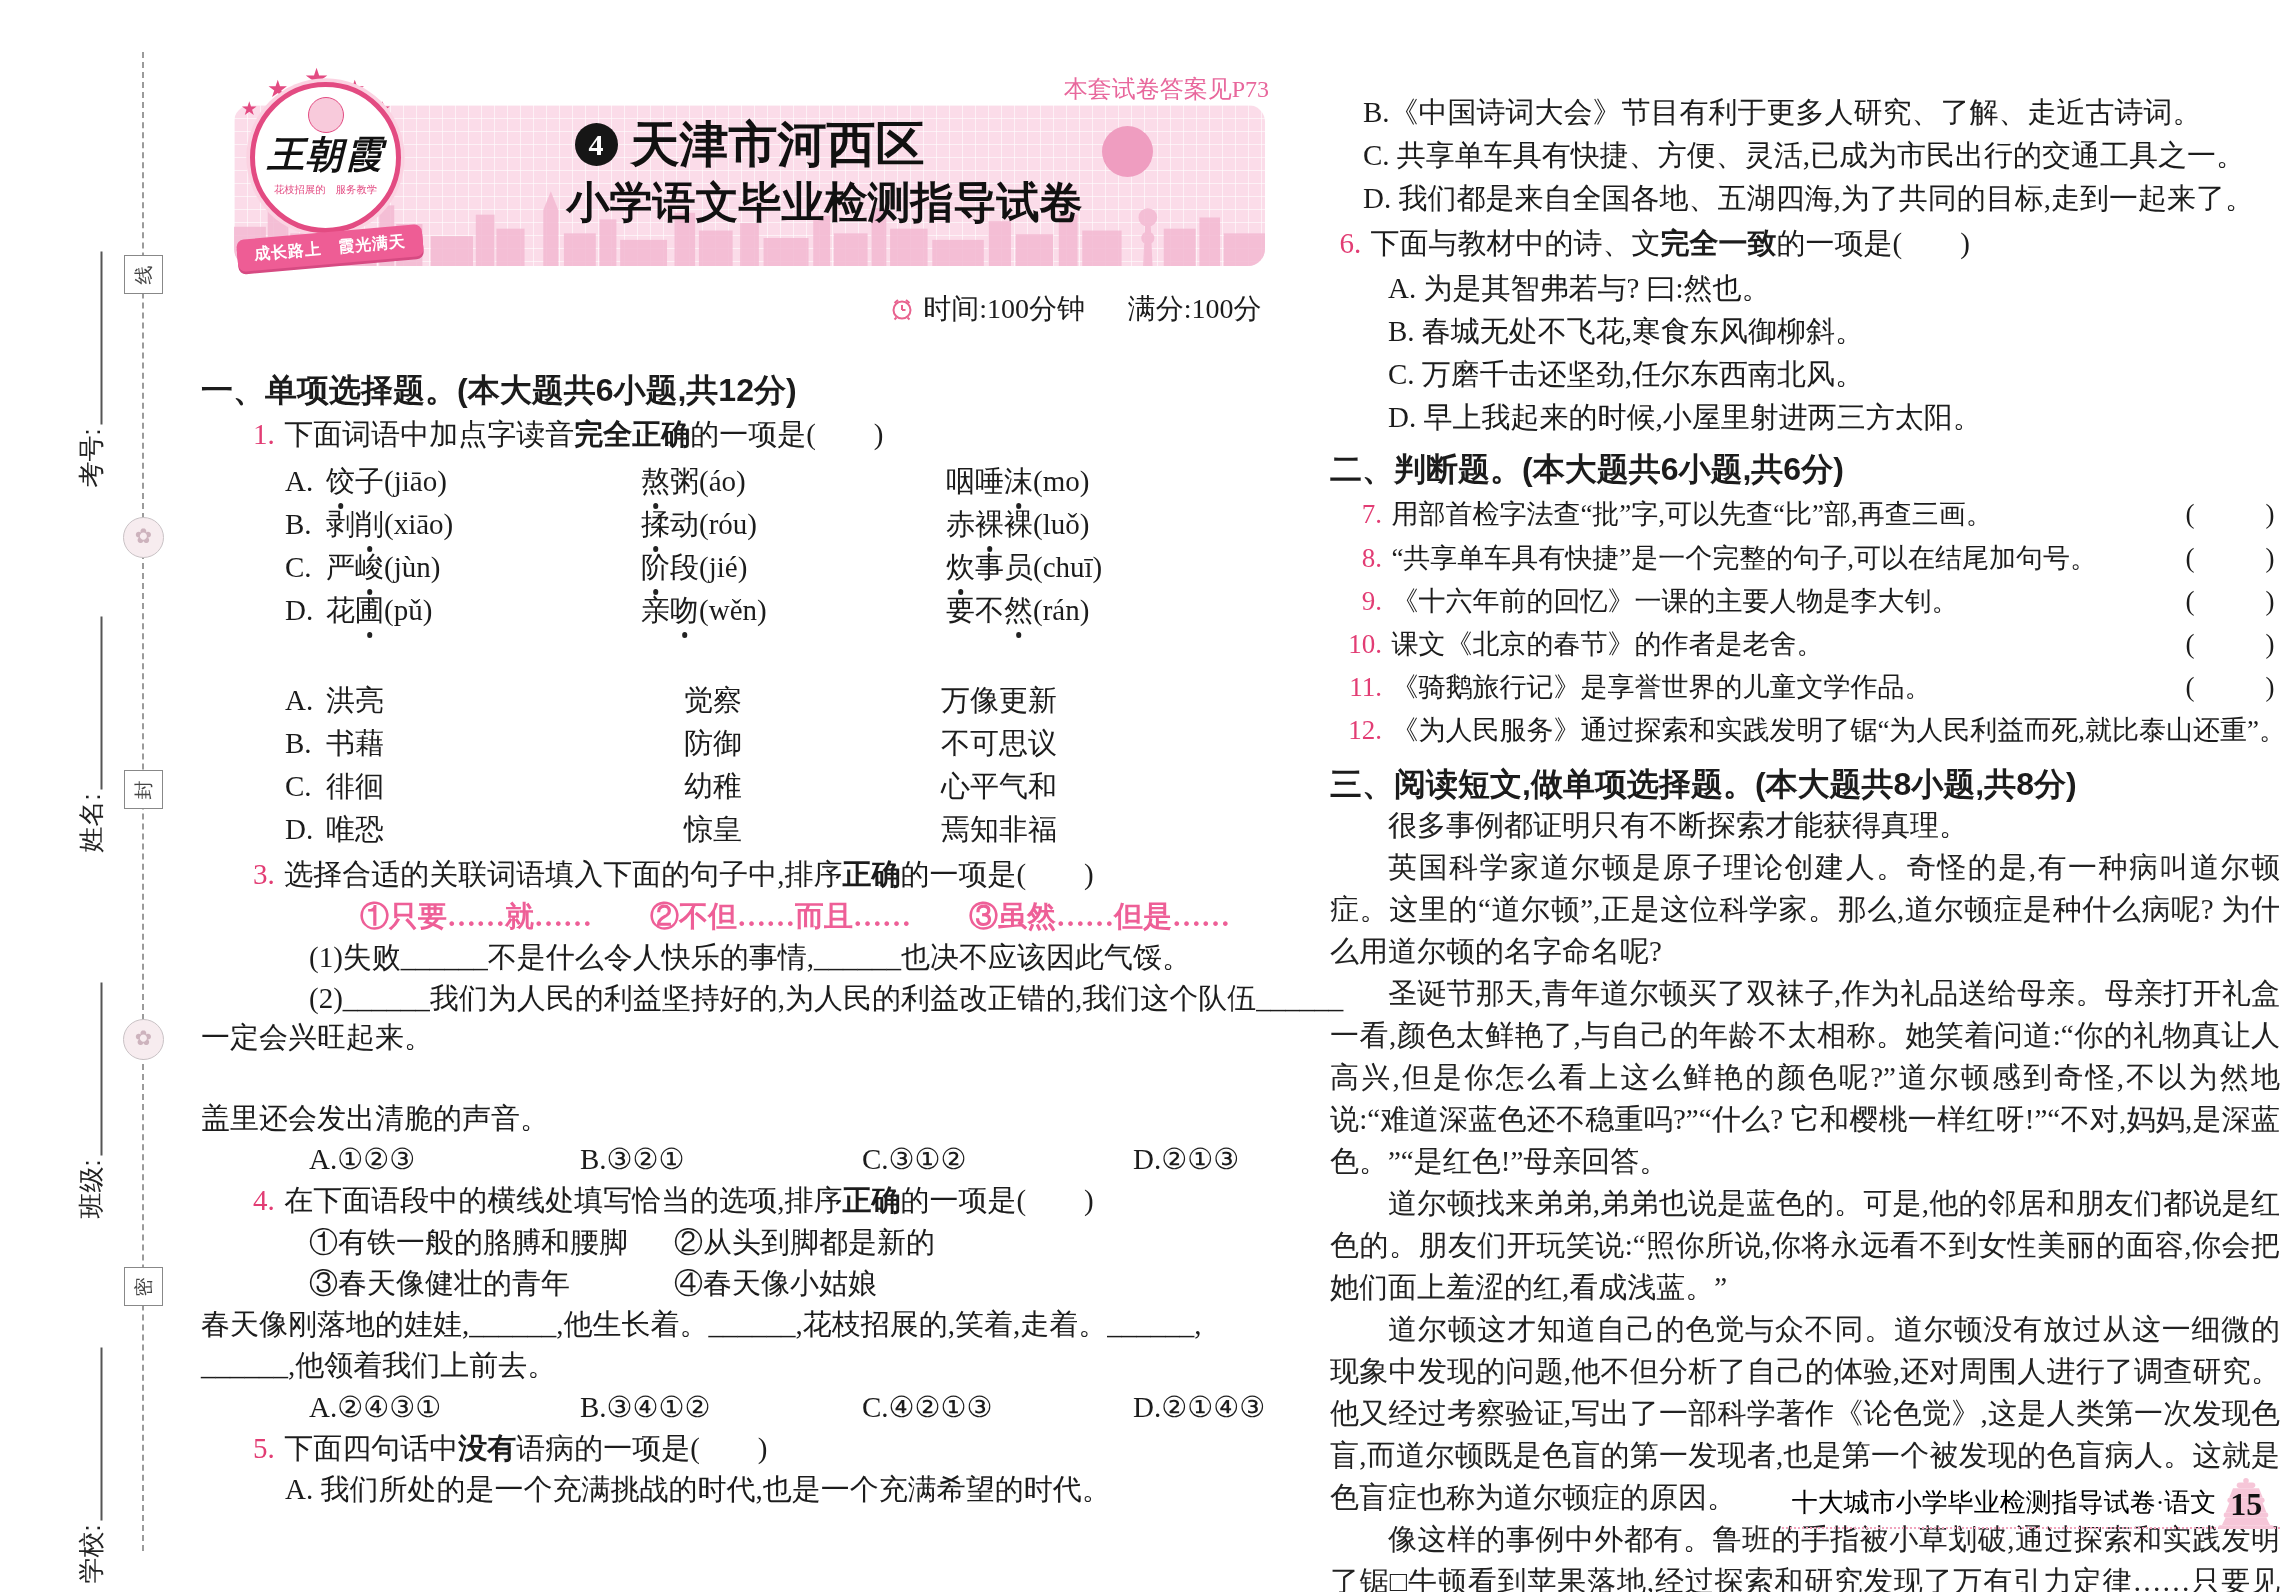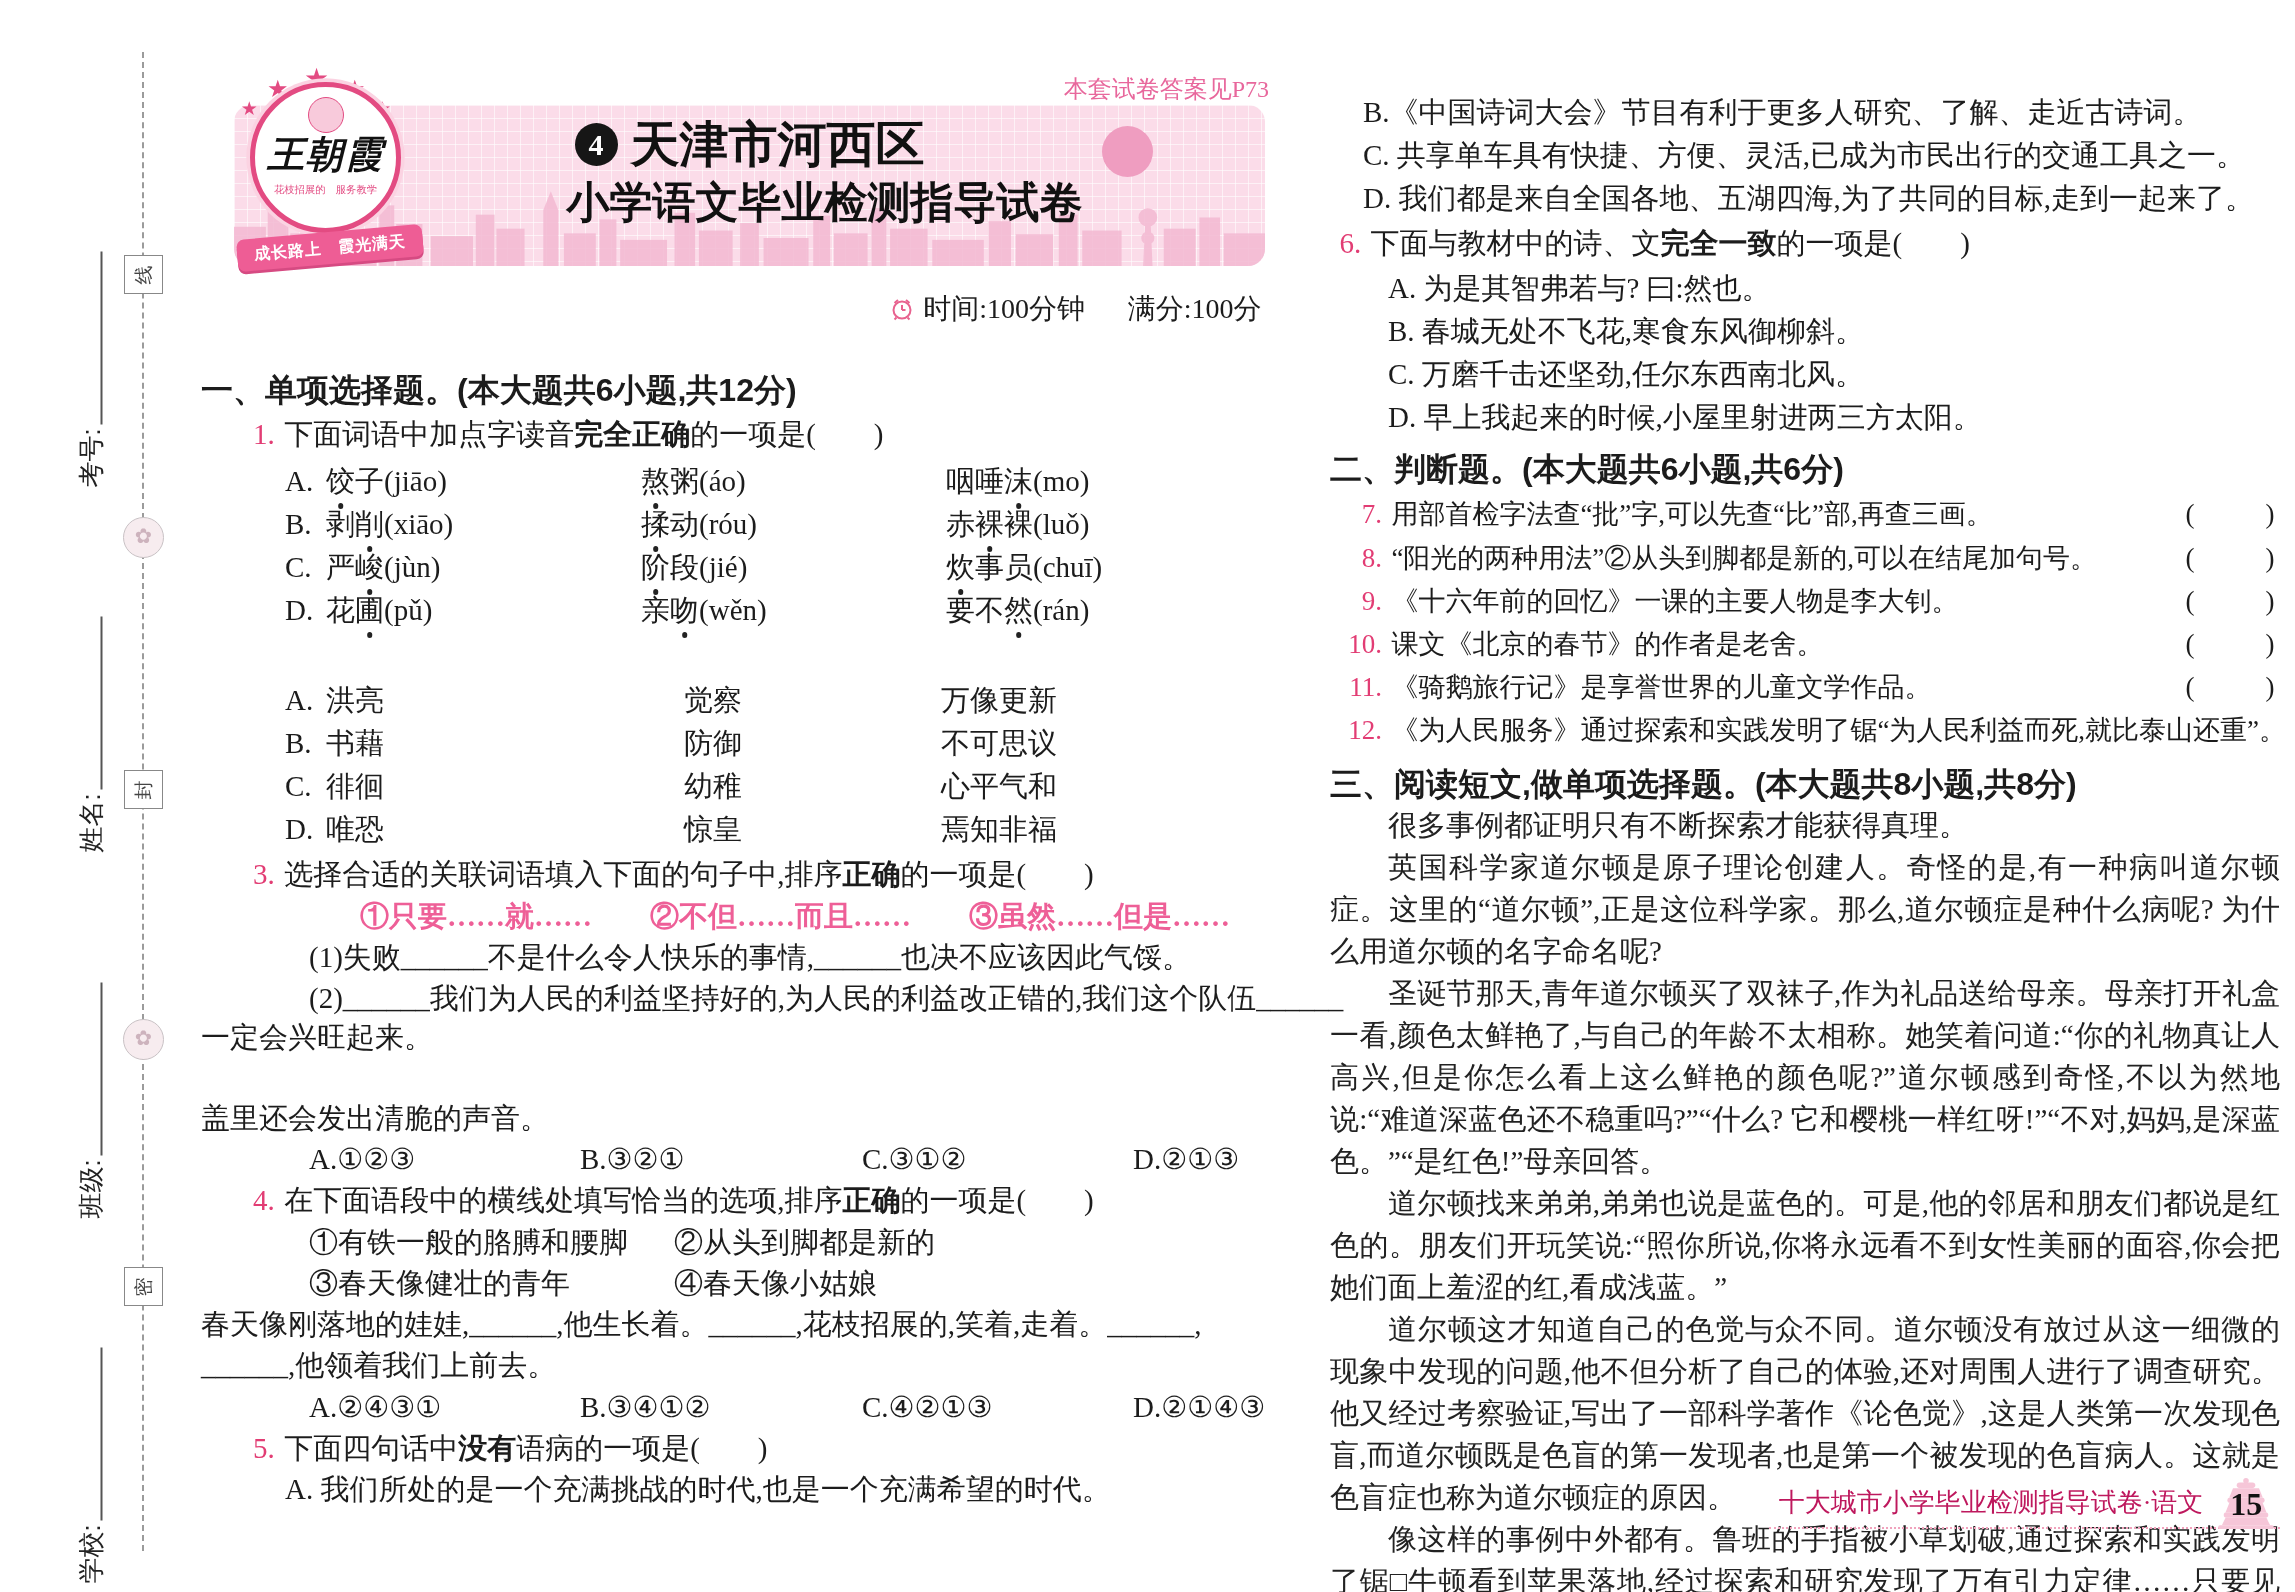--- a/index.html
+++ b/index.html
@@ -75,21 +75,21 @@
   .jnum{width:52px;text-align:right;color:#e23d74;margin-right:9.4px;flex:none;}
   .jparen{margin-left:auto;padding-left:11.2px;letter-spacing:5.6px;flex:none;}
 
   
   .passage{position:absolute;left:0;top:804px;width:950px;}
   .passage p{margin:0;text-indent:2em;text-align:justify;font:29px/42px "Liberation Serif",serif;color:#222;}
 
   
   .footer{position:absolute;right:0;top:1477px;display:flex;align-items:flex-end;
           border-bottom:2.8px dotted #f0a3bd;padding:0 3.7px 7.5px 9.4px;}
-  .ftext{color:#be185d;font:26px "Liberation Serif",serif;white-space:nowrap;margin-right:13px;}
+  .ftext{color:#000000;font:26px "Liberation Serif",serif;white-space:nowrap;margin-right:0;}
   .badge{position:relative;width:60px;height:52px;margin-bottom:-9.4px;text-decoration:underline;}
   .badge .pnum{position:absolute;left:0;top:11.2px;width:100%;text-align:center;
                font:700 32px/1 "Liberation Serif",serif;color:#111;}
 </style>
 </head>
 <body>
 
 <div class="canvas">
 
   <div class="seal-line"></div>
@@ -296,21 +296,21 @@
 
     <div class="line sec" style="top:450px">二、判断题。(本大题共6小题,共6分)</div>
 
     <div class="jrow" style="top:498px">
         <span class="jnum">7.</span>
         <span>用部首检字法查“批”字,可以先查“比”部,再查三画。</span>
         <span class="jparen">(　　)</span>
       </div>
     <div class="jrow" style="top:542px">
         <span class="jnum">8.</span>
-        <span>“阳光的两种用法”②从头到脚都是新的,可以在结尾加句号。</span>
+        <span>“共享单车具有快捷”是一个完整的句子,可以在结尾加句号。</span>
         <span class="jparen">(　　)</span>
       </div>
     <div class="jrow" style="top:585px">
         <span class="jnum">9.</span>
         <span>《十六年前的回忆》一课的主要人物是李大钊。</span>
         <span class="jparen">(　　)</span>
       </div>
     <div class="jrow" style="top:628px">
         <span class="jnum">10.</span>
         <span>课文《北京的春节》的作者是老舍。</span>

